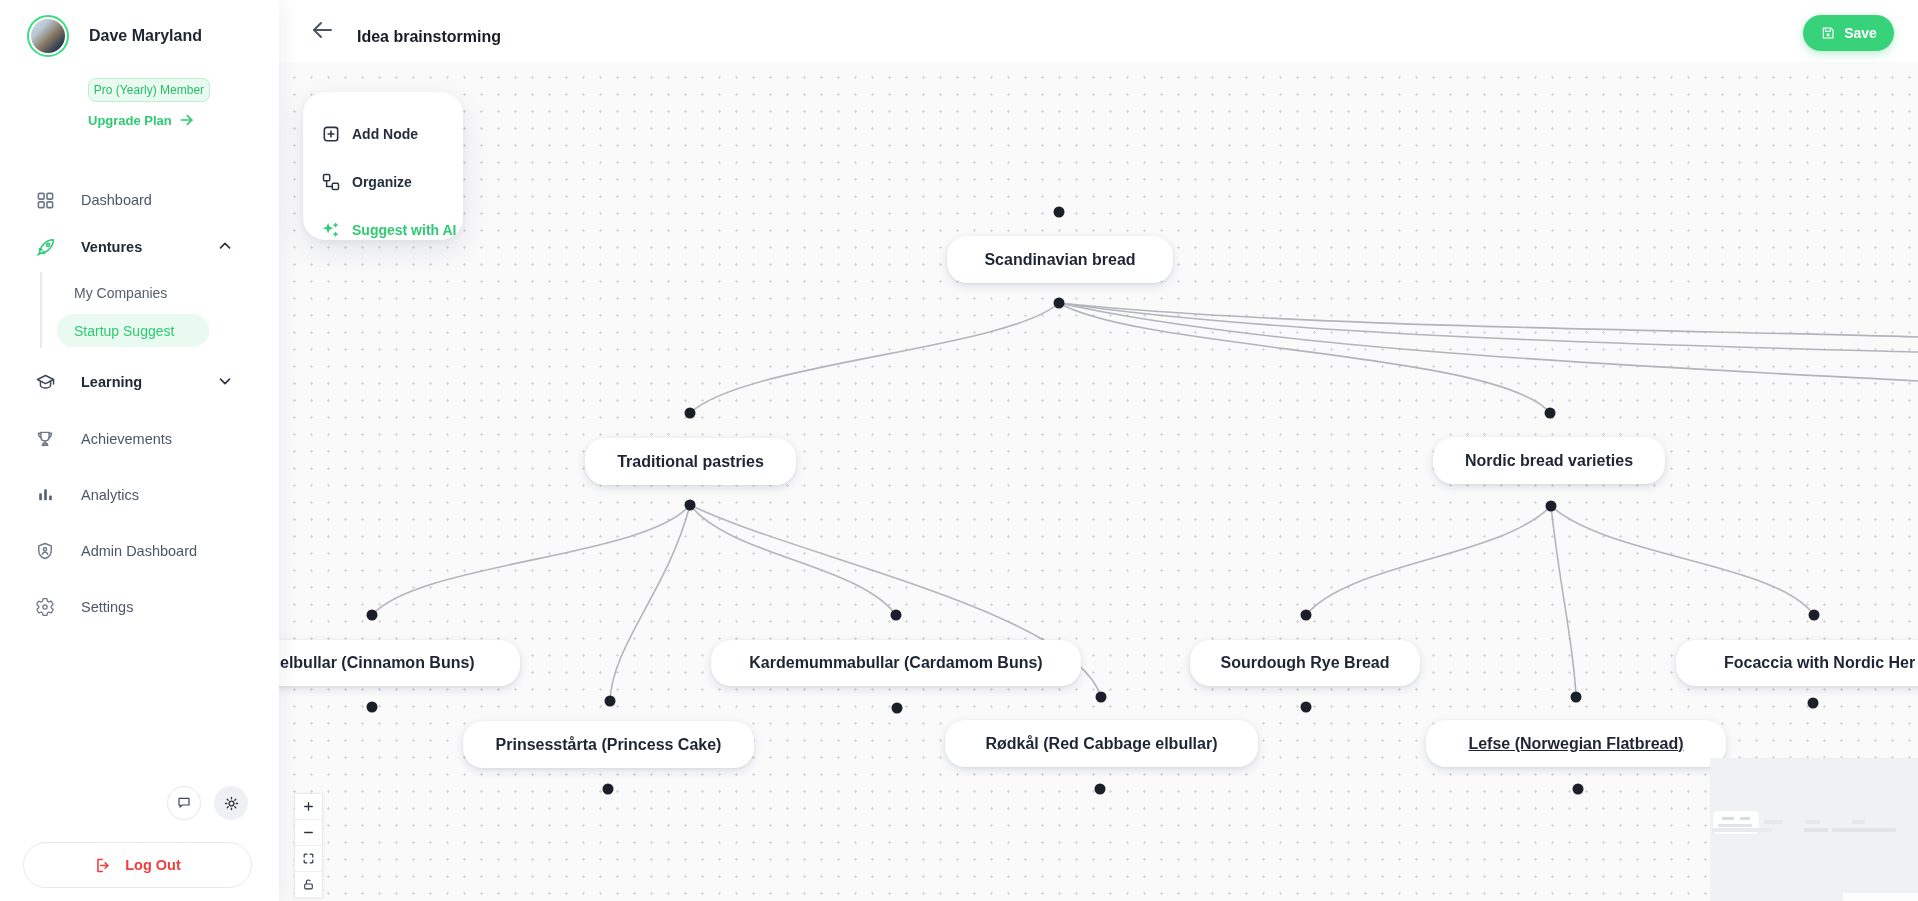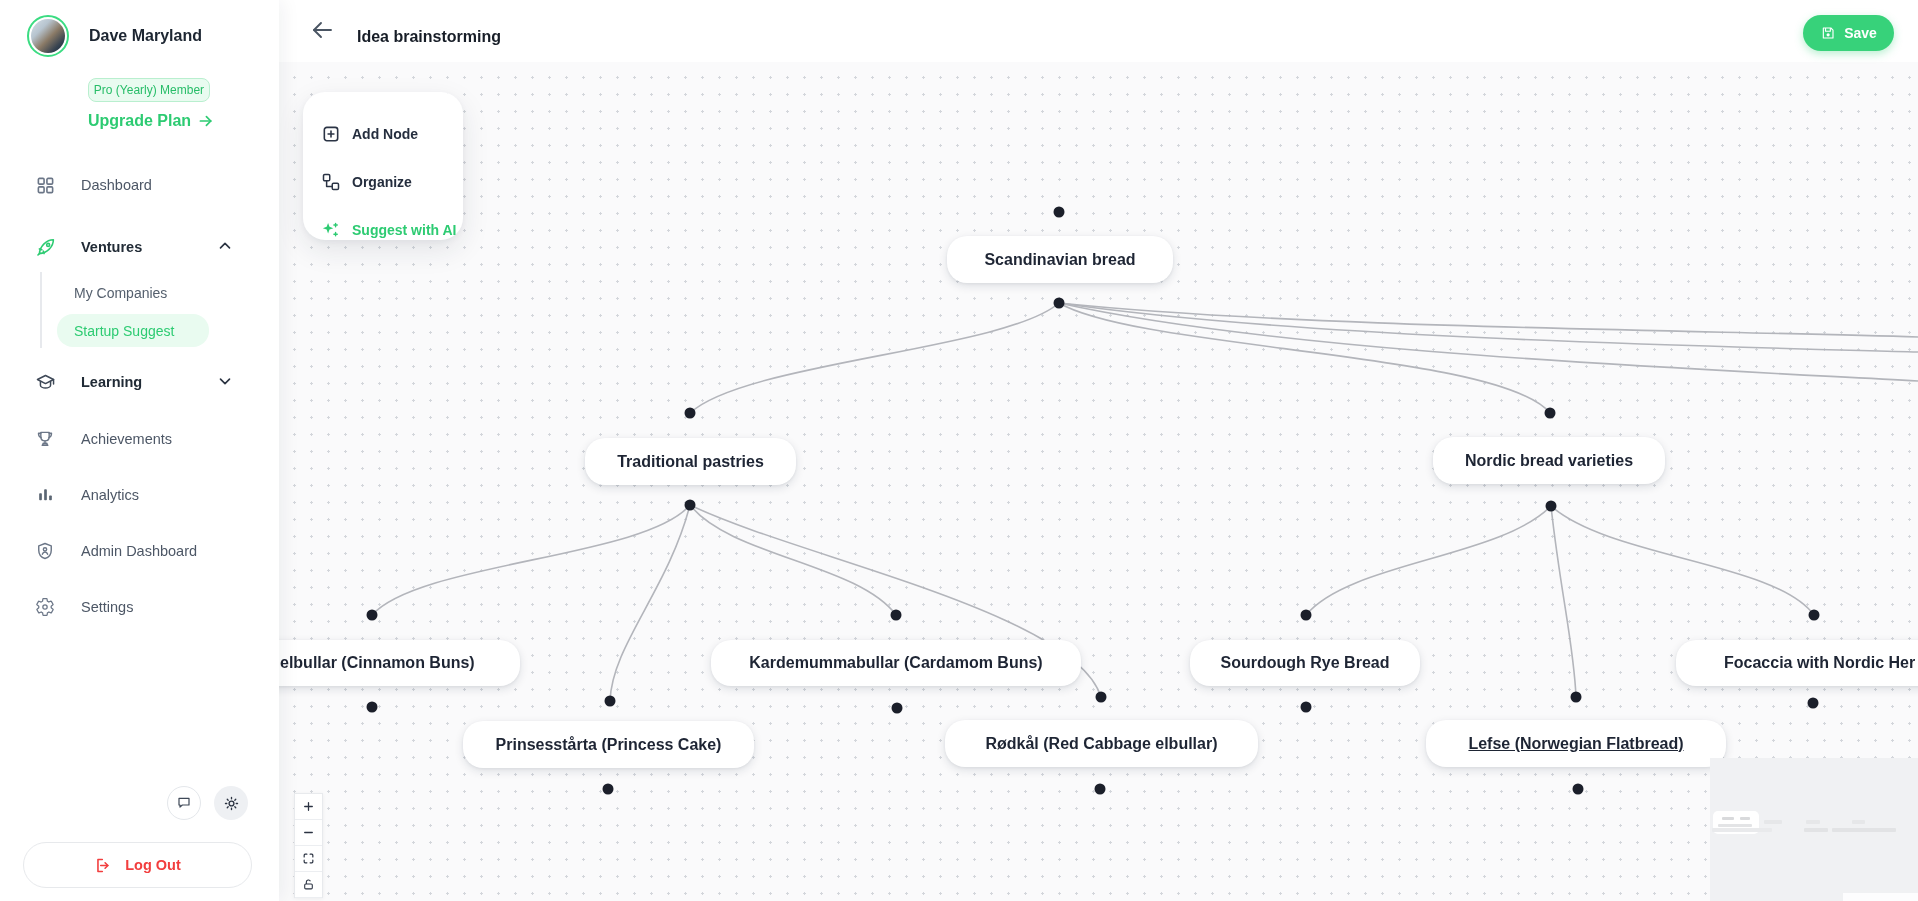--- a/index.html
+++ b/index.html
@@ -3,21 +3,21 @@
 <meta charset="utf-8">
 <style>
   html,body{margin:0;padding:0;background:#fff;font-family:"Liberation Sans",sans-serif;}
   .app{position:relative;width:1918px;height:901px;overflow:hidden;background:#fff;}
   
   .sidebar{position:absolute;left:0;top:0;width:279px;height:901px;background:#fff;box-shadow:4px 0 18px rgba(25,35,55,.06);z-index:30;}
   .avatar{position:absolute;left:27px;top:15px;width:42px;height:42px;border-radius:50%;border:2px solid #3bdc82;padding:2px;box-sizing:border-box;}
   .avatar-img{width:100%;height:100%;border-radius:50%;background:linear-gradient(135deg,#d9e2ea 0%,#b7c4cf 30%,#8a7a66 55%,#33404f 80%,#222b38 100%);}
   .u-name{position:absolute;left:89px;top:27px;font-size:16px;font-weight:bold;color:#1c2531;}
   .badge{position:absolute;left:88px;top:78px;width:122px;height:24px;border-radius:8px;background:#e9fbf0;border:1px solid #b9efcf;color:#27bd68;font-size:12px;display:flex;align-items:center;justify-content:center;box-sizing:border-box;}
-  .upgrade{position:absolute;left:88px;top:112px;display:flex;align-items:center;gap:7px;color:#2dcb72;font-size:16px;font-weight:bold;cursor:pointer;}
+  .upgrade{position:absolute;left:88px;top:112px;display:flex;align-items:center;gap:7px;color:#2dcb72;font-size:13px;font-weight:bold;cursor:pointer;}
   .nav-row{position:absolute;left:0;width:279px;height:40px;display:flex;align-items:center;}
   .nav-ic{position:absolute;left:34px;width:22px;height:22px;display:flex;align-items:center;justify-content:center;}
   .nav-lb{position:absolute;left:81px;font-size:14.5px;color:#4d5766;}
   .nav-lb.bold{font-weight:bold;color:#212b36;}
   .chev{position:absolute;left:216px;width:20px;height:20px;}
   .sub-line{position:absolute;left:40px;top:272px;width:1.5px;height:76px;background:#e7e9ed;}
   .sub-lb{position:absolute;left:74px;font-size:14px;color:#55606e;}
   .pill-active{position:absolute;left:57px;top:314px;width:152px;height:33px;border-radius:16px;background:#e9fbf0;display:flex;align-items:center;}
   .pill-active span{margin-left:17px;font-size:14px;color:#2dcb72;}
   .circ-btn{position:absolute;top:786px;width:34px;height:34px;border-radius:50%;display:flex;align-items:center;justify-content:center;box-sizing:border-box;}
@@ -58,21 +58,21 @@
     <div class="u-name">Dave Maryland</div>
     <div class="badge">Pro (Yearly) Member</div>
     <div class="upgrade">
       <span>Upgrade Plan</span>
       <svg width="16" height="16" viewBox="0 0 20 20" fill="none" stroke="#2dcb72" stroke-width="2.1" stroke-linecap="round" stroke-linejoin="round">
           <path d="M3 10h13"></path>
           <path d="M10.5 4.5 16 10l-5.5 5.5"></path>
         </svg>
     </div>
 
-    <div class="nav-row" style="top:165px">
+    <div class="nav-row" style="top:180px">
       <span class="nav-ic">
           <svg width="19" height="19" viewBox="0 0 20 20" fill="none" stroke="#6b7687" stroke-width="1.7">
             <rect x="2.5" y="2.5" width="6" height="6" rx="1.2"></rect>
             <rect x="11.5" y="2.5" width="6" height="6" rx="1.2"></rect>
             <rect x="2.5" y="11.5" width="6" height="6" rx="1.2"></rect>
             <rect x="11.5" y="11.5" width="6" height="6" rx="1.2"></rect>
           </svg>
         </span>
       <span class="nav-lb">Dashboard</span>
     </div>

